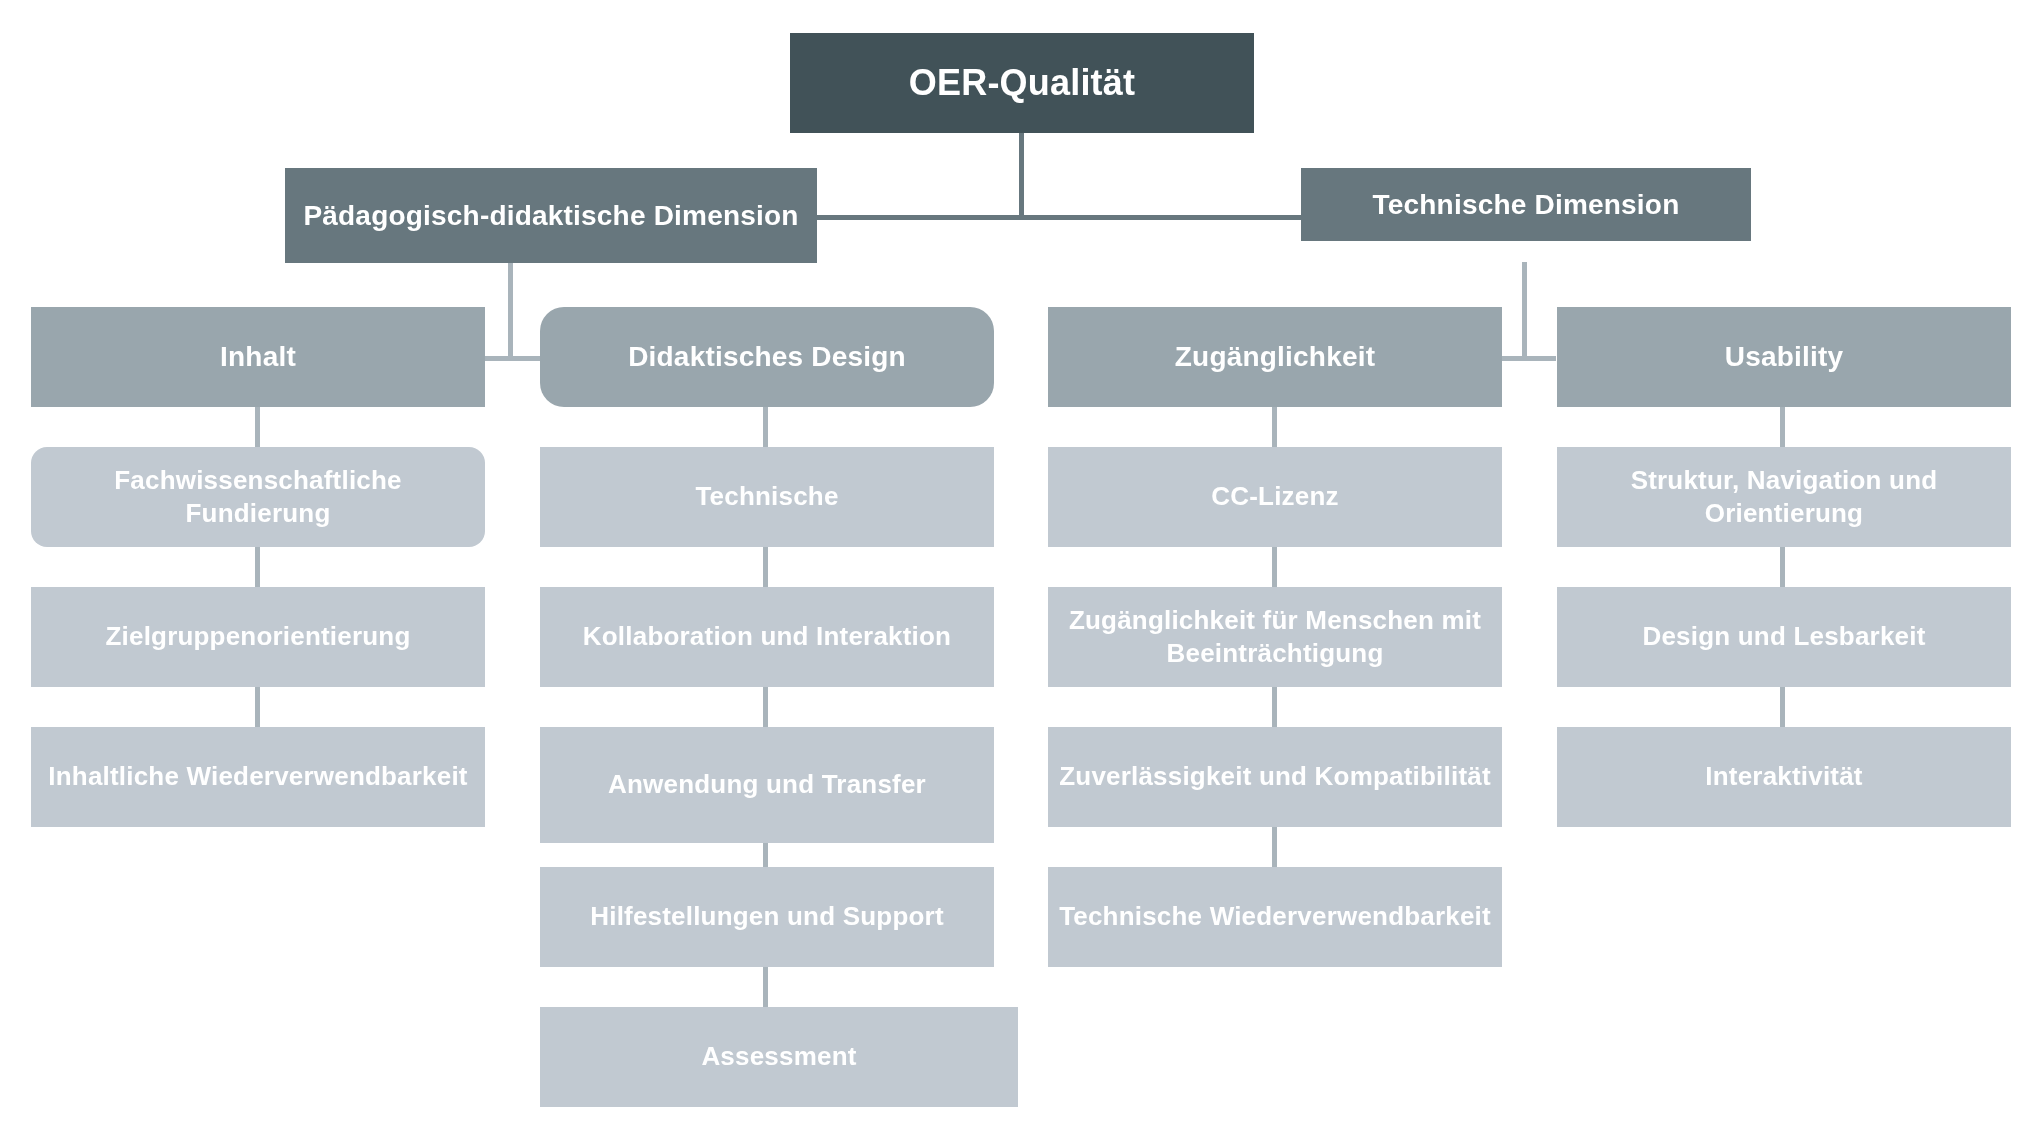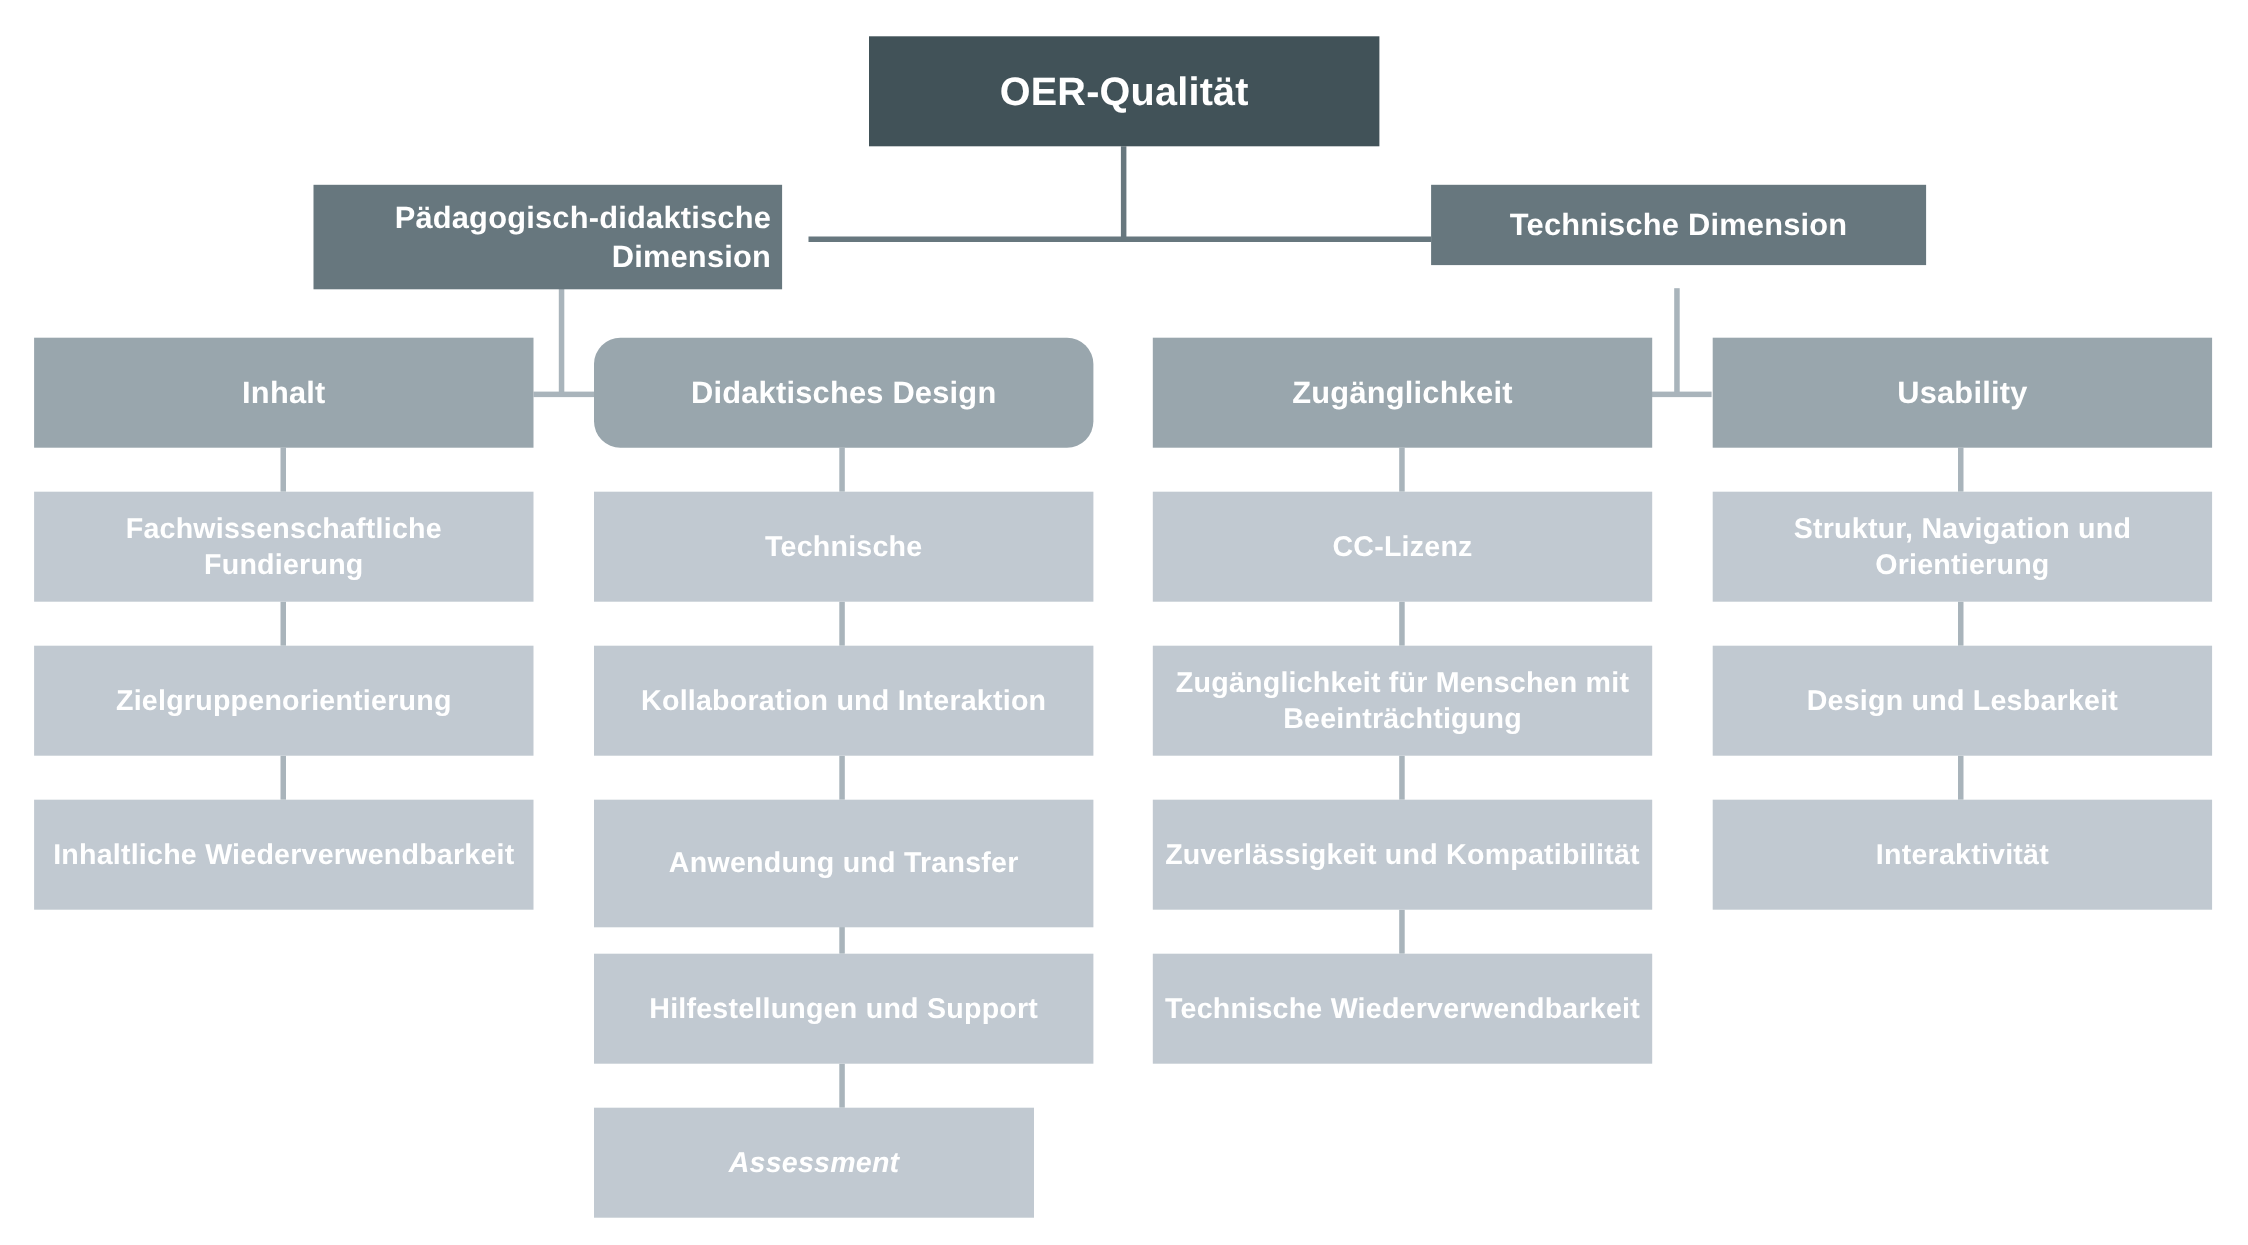--- a/index.html
+++ b/index.html
@@ -73,21 +73,21 @@
   <div class="conn conn-v-mid" style="left:1272px; top:827px; width:5px; height:40px;"></div>
 
   <div class="conn conn-v-mid" style="left:1780px; top:407px; width:5px; height:40px;"></div>
   <div class="conn conn-v-mid" style="left:1780px; top:547px; width:5px; height:40px;"></div>
   <div class="conn conn-v-mid" style="left:1780px; top:687px; width:5px; height:40px;"></div>
 
   <div class="node lvl-root" style="left:790px; top:33px; width:464px; height:100px;">
     <span class="lbl">OER-Qualität</span>
   </div>
 
-  <div class="node lvl-dim" style="left:285px; top:168px; width:426px; height:95px;text-align:right;">
+  <div class="node lvl-dim" style="left:285px; top:168px; width:532px; height:95px;text-align:right;">
     <span class="lbl">Pädagogisch-didaktische Dimension</span>
   </div>
 
   <div class="node lvl-dim" style="left:1301px; top:168px; width:450px; height:73px;">
     <span class="lbl">Technische Dimension</span>
   </div>
 
   <div class="node lvl-cat" style="left:31px; top:307px; width:454px; height:100px;">
     <span class="lbl">Inhalt</span>
   </div>
@@ -97,21 +97,21 @@
   </div>
 
   <div class="node lvl-cat" style="left:1048px; top:307px; width:454px; height:100px;">
     <span class="lbl">Zugänglichkeit</span>
   </div>
 
   <div class="node lvl-cat" style="left:1557px; top:307px; width:454px; height:100px;">
     <span class="lbl">Usability</span>
   </div>
 
-  <div class="node lvl-leaf" style="left:31px; top:447px; width:454px; height:100px;">
+  <div class="node lvl-leaf" style="left:31px; top:447px; width:454px; height:100px;border-radius:16px;">
     <span class="lbl">Fachwissenschaftliche Fundierung</span>
   </div>
   <div class="node lvl-leaf" style="left:31px; top:587px; width:454px; height:100px;">
     <span class="lbl">Zielgruppenorientierung</span>
   </div>
   <div class="node lvl-leaf" style="left:31px; top:727px; width:454px; height:100px;">
     <span class="lbl">Inhaltliche Wiederverwendbarkeit</span>
   </div>
 
   <div class="node lvl-leaf" style="left:540px; top:447px; width:454px; height:100px;">
@@ -119,21 +119,21 @@
   </div>
   <div class="node lvl-leaf" style="left:540px; top:587px; width:454px; height:100px;">
     <span class="lbl">Kollaboration und Interaktion</span>
   </div>
   <div class="node lvl-leaf" style="left:540px; top:727px; width:454px; height:116px;">
     <span class="lbl">Anwendung und Transfer</span>
   </div>
   <div class="node lvl-leaf" style="left:540px; top:867px; width:454px; height:100px;">
     <span class="lbl">Hilfestellungen und Support</span>
   </div>
-  <div class="node lvl-leaf" style="left:540px; top:1007px; width:400px; height:100px;font-style:italic;">
+  <div class="node lvl-leaf" style="left:540px; top:1007px; width:478px; height:100px;">
     <span class="lbl">Assessment</span>
   </div>
 
   <div class="node lvl-leaf" style="left:1048px; top:447px; width:454px; height:100px;">
     <span class="lbl">CC-Lizenz</span>
   </div>
   <div class="node lvl-leaf" style="left:1048px; top:587px; width:454px; height:100px;">
     <span class="lbl">Zugänglichkeit für Menschen mit Beeinträchtigung</span>
   </div>
   <div class="node lvl-leaf" style="left:1048px; top:727px; width:454px; height:100px;">

